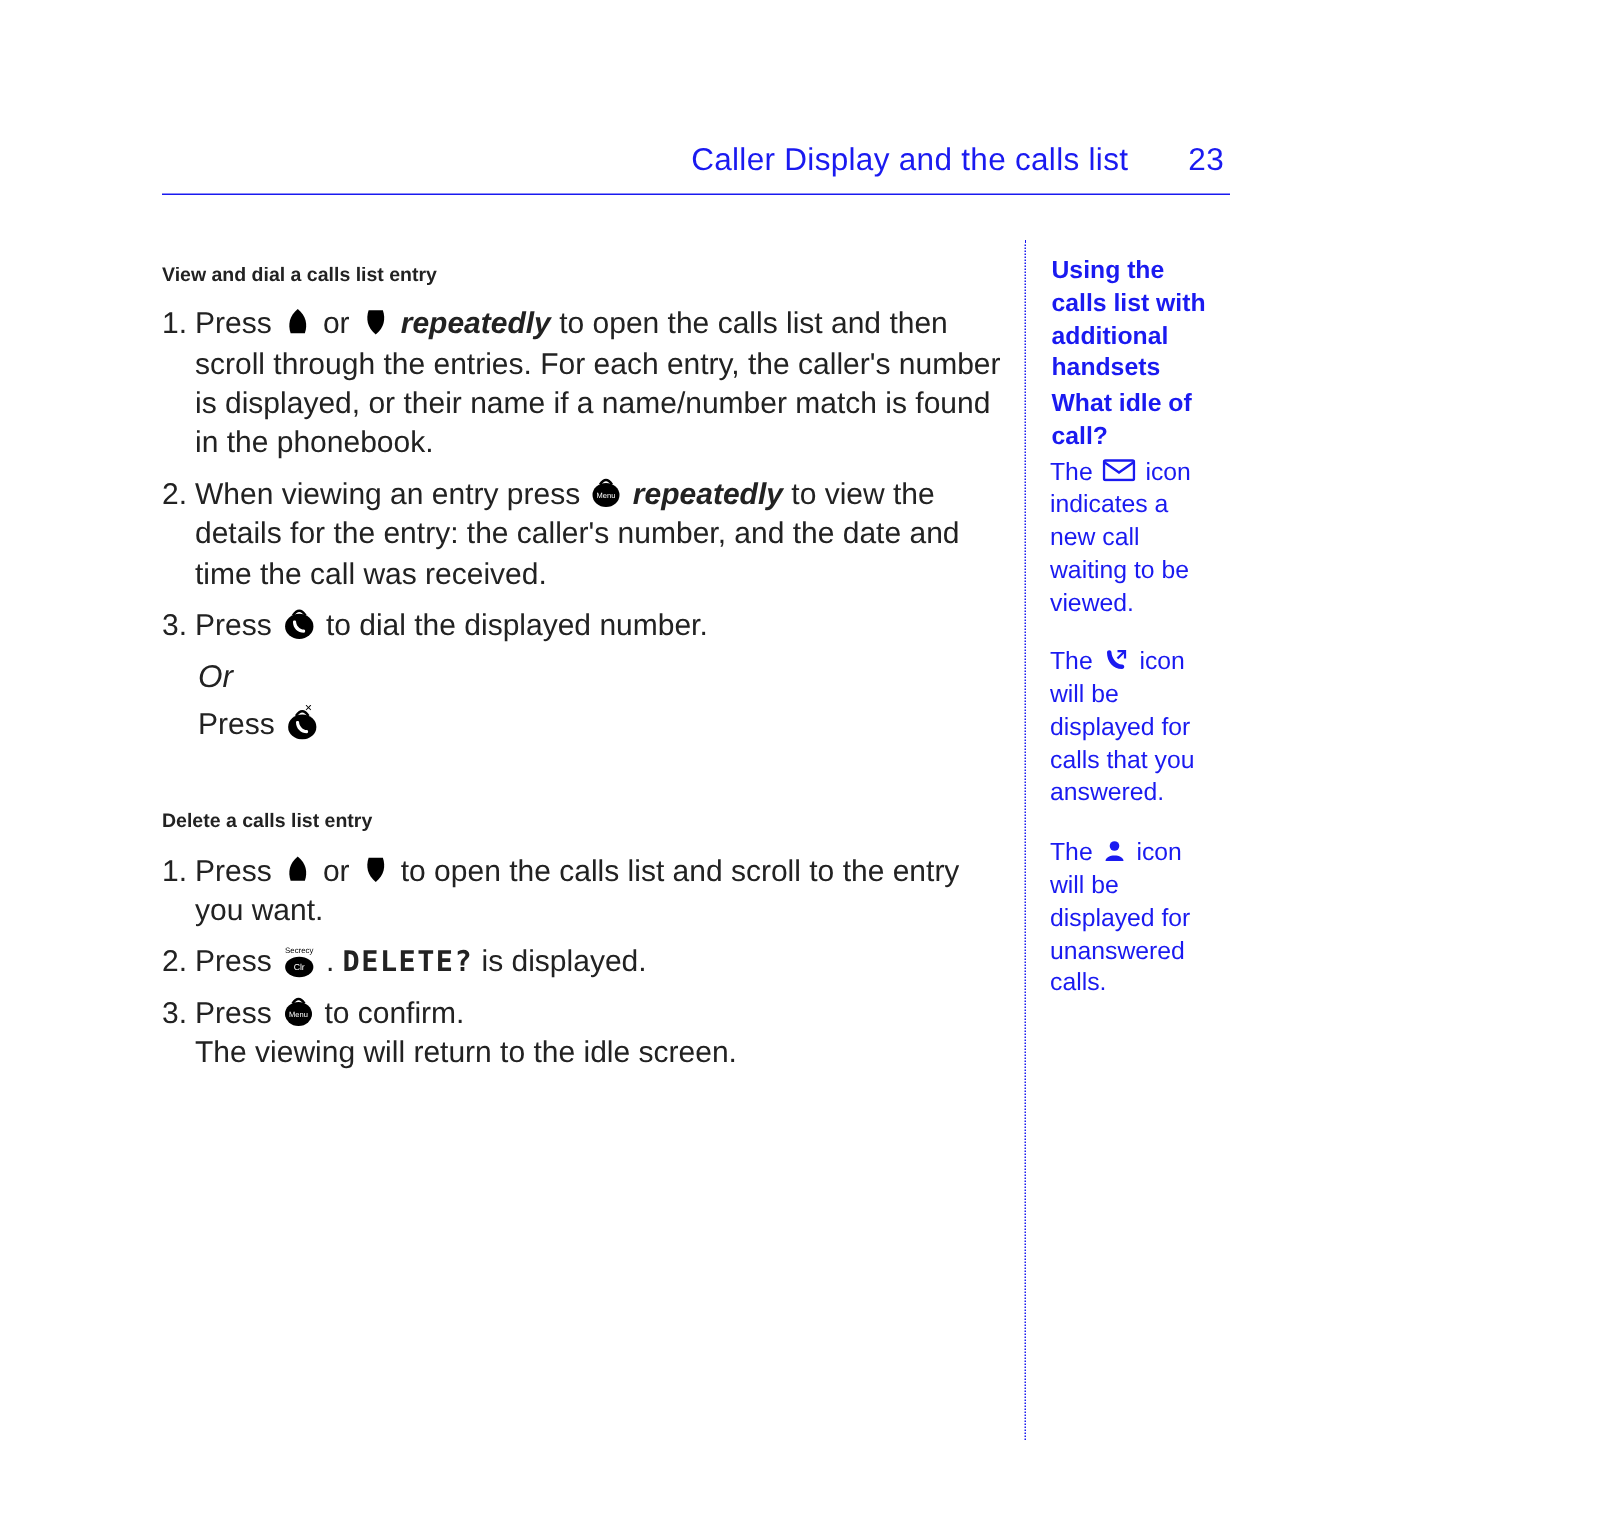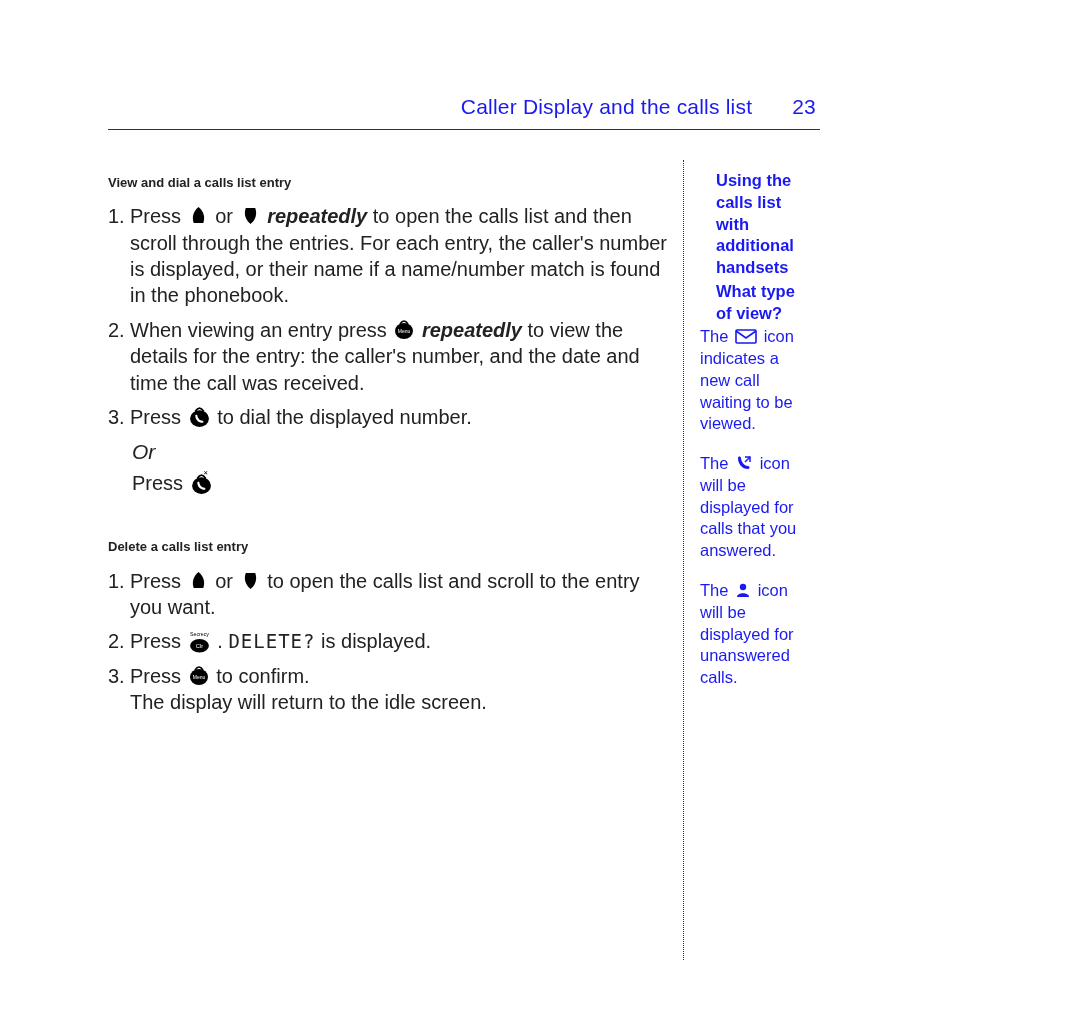--- a/index.html
+++ b/index.html
@@ -80,25 +80,26 @@
     font-size: 21px;
     margin: 4px 0 4px 24px;
   }
   .cont {
     margin-left: 24px;
   }
   .mono {
     font-family: "Lucida Console", "Consolas", monospace;
     letter-spacing: 1px;
     font-size: 19px;
+    font-weight: bold;
   }
   .side-h {
     font-weight: 700;
     font-size: 16.5px;
-    margin: 0 0 2px 16px;
+    margin: 0 0 2px 1px;
   }
   .side-p {
     margin: 0 0 18px 0;
   }
   .icon {
     display: inline-block;
     vertical-align: middle;
     position: relative;
     top: -2px;
     margin: 0 2px;
@@ -232,33 +233,33 @@
         <div class="b">
           <span>Press </span>
           <span class="icon">
             <svg width="20" height="20" viewBox="0 0 20 20">
                 <ellipse cx="10" cy="12" rx="9" ry="8" fill="#000"></ellipse>
                 <path d="M6 5 Q10 -1 14 5" stroke="#000" stroke-width="1.6" fill="none"></path>
                 <text x="10" y="14" font-size="5" fill="#fff" text-anchor="middle" font-family="Arial">Menu</text>
               </svg>
           </span>
           <span> to confirm.</span><br>
-          <span>The display will return to the idle screen.</span>
+          <span>The viewing will return to the idle screen.</span>
         </div>
       </div>
 
     </div>
 
     <div class="divider"></div>
 
     <div class="col-side">
 
       <div class="side-h">Using the calls list with additional handsets</div>
 
-      <div class="side-h">What type of view?</div>
+      <div class="side-h">What idle of call?</div>
 
       <div class="side-p">
         <span>The </span>
         <span class="icon">
           <svg width="22" height="15" viewBox="0 0 22 15">
               <rect x="1" y="1" width="20" height="13" rx="1" fill="none" stroke="#1a1af0" stroke-width="1.6"></rect>
               <path d="M1 2 L11 9 L21 2" fill="none" stroke="#1a1af0" stroke-width="1.6"></path>
             </svg>
         </span>
         <span> icon indicates a new call waiting to be viewed.</span>

